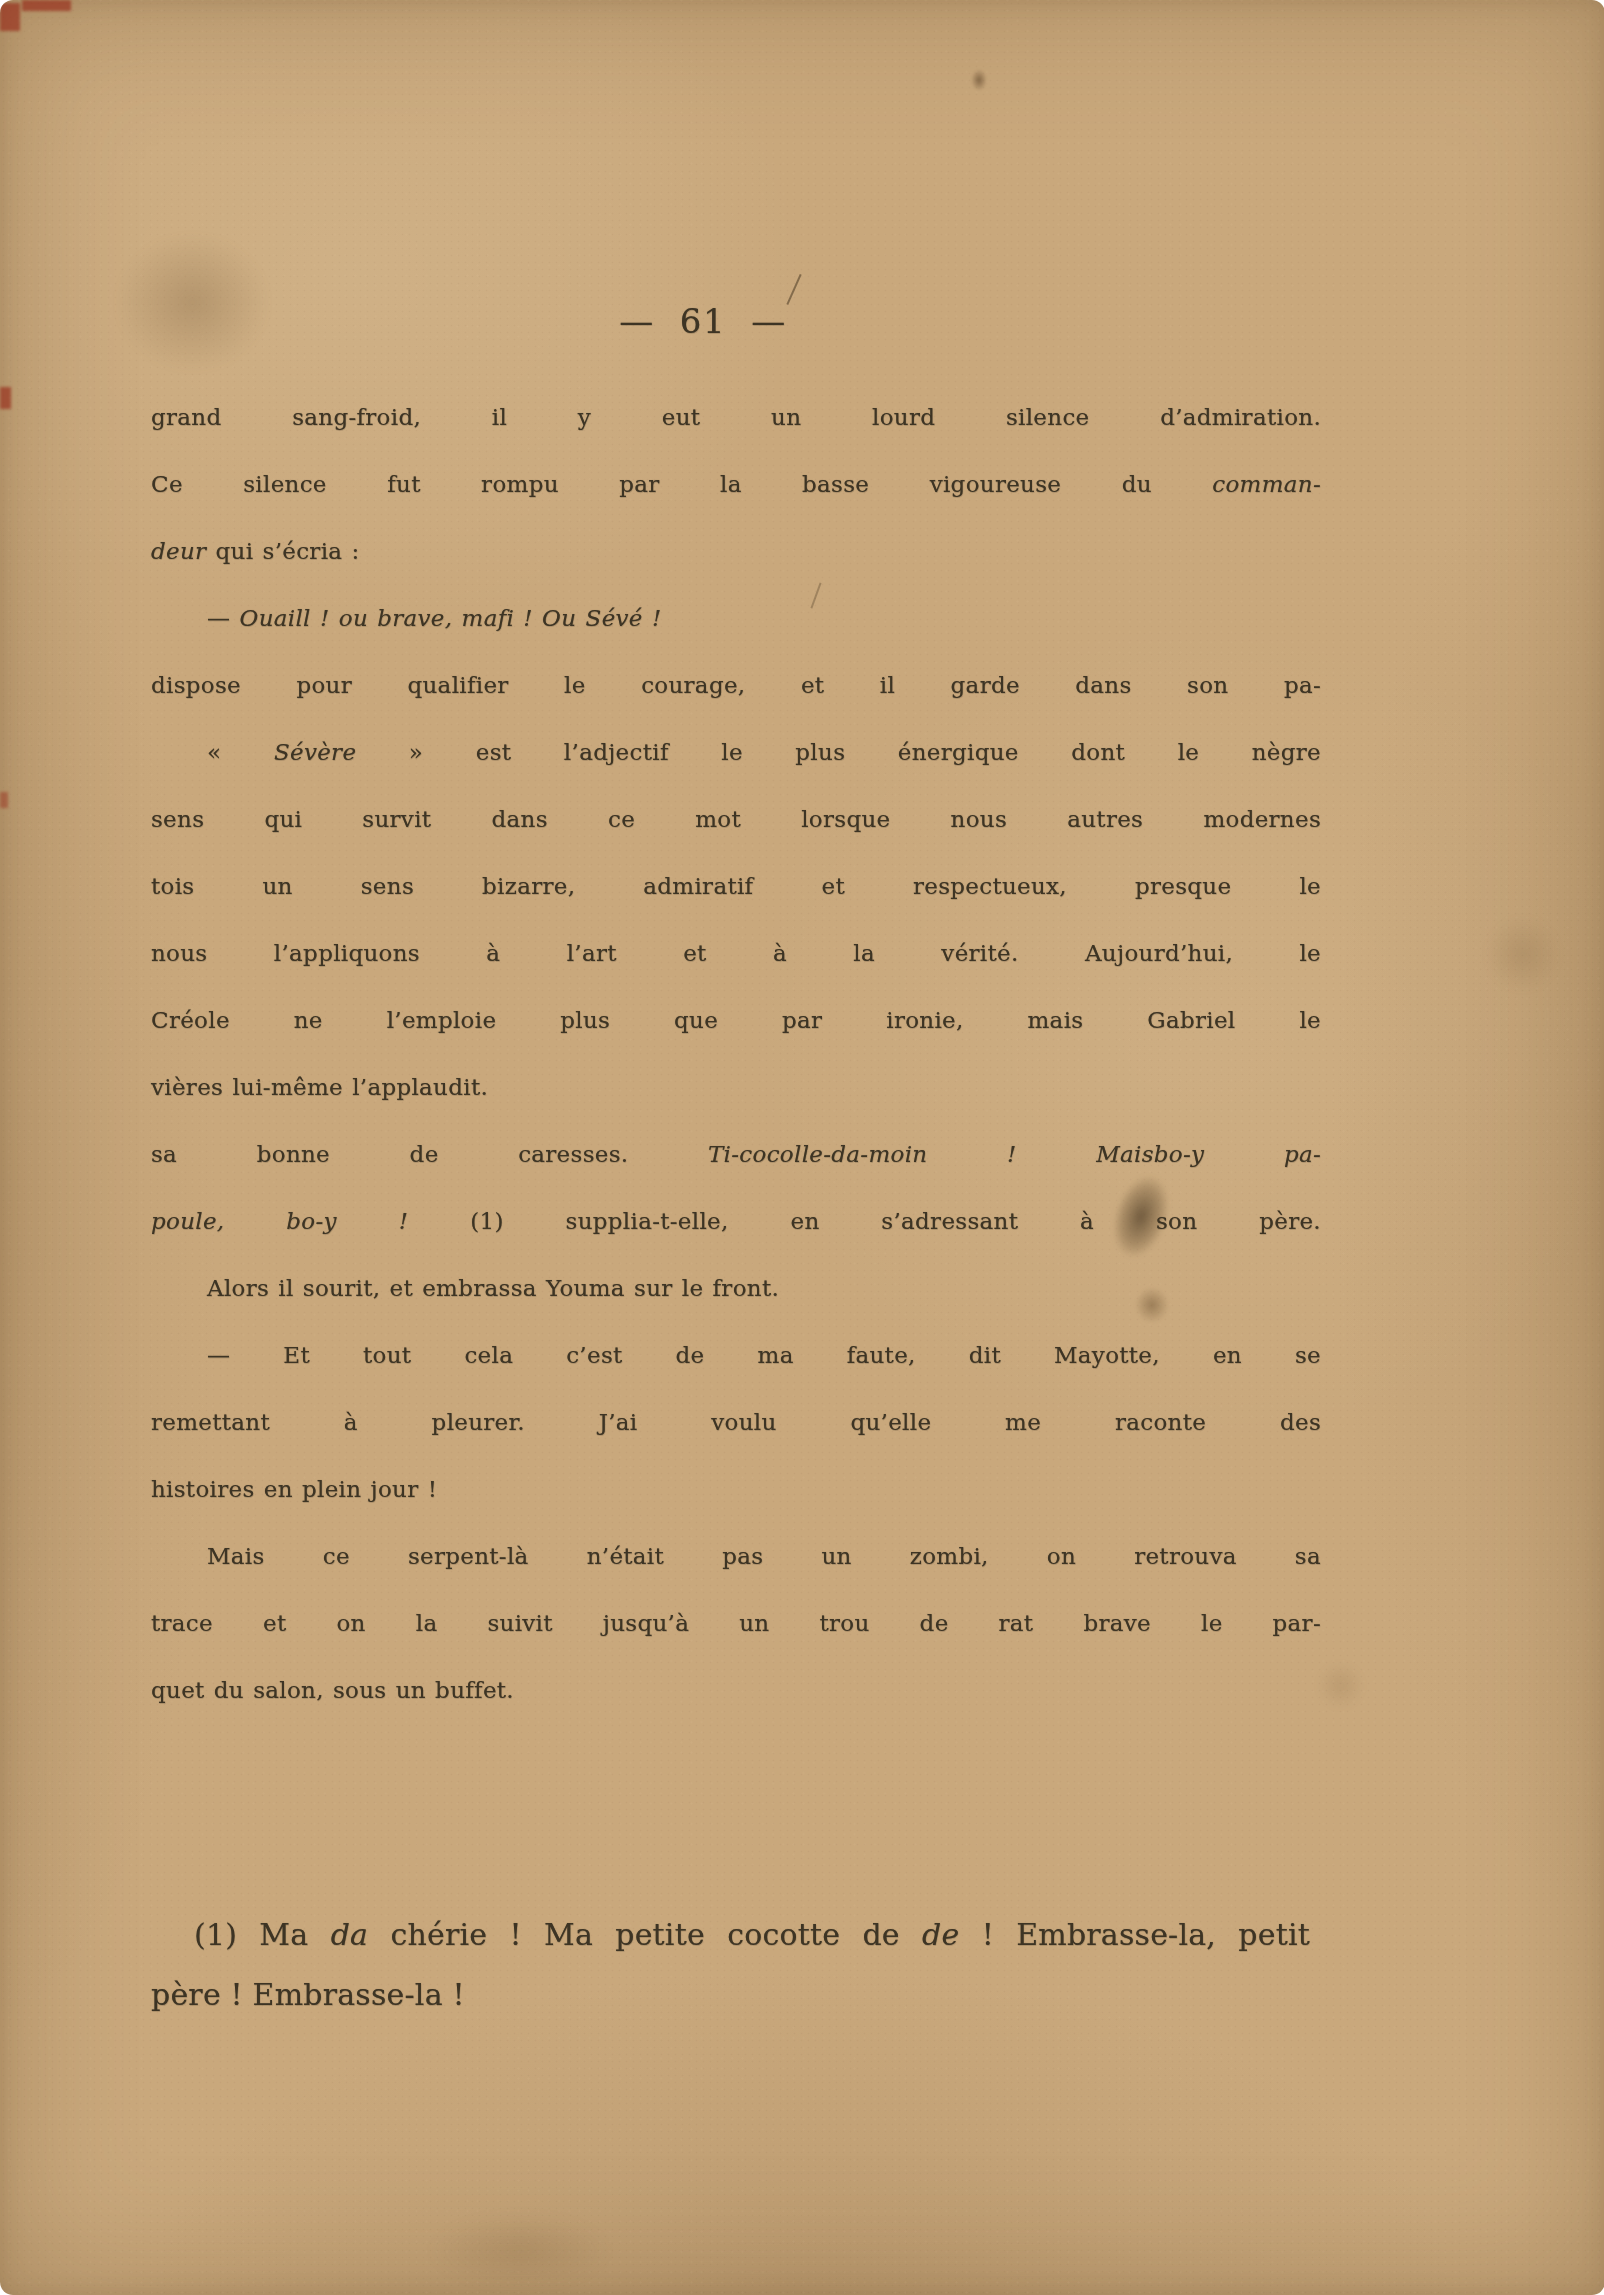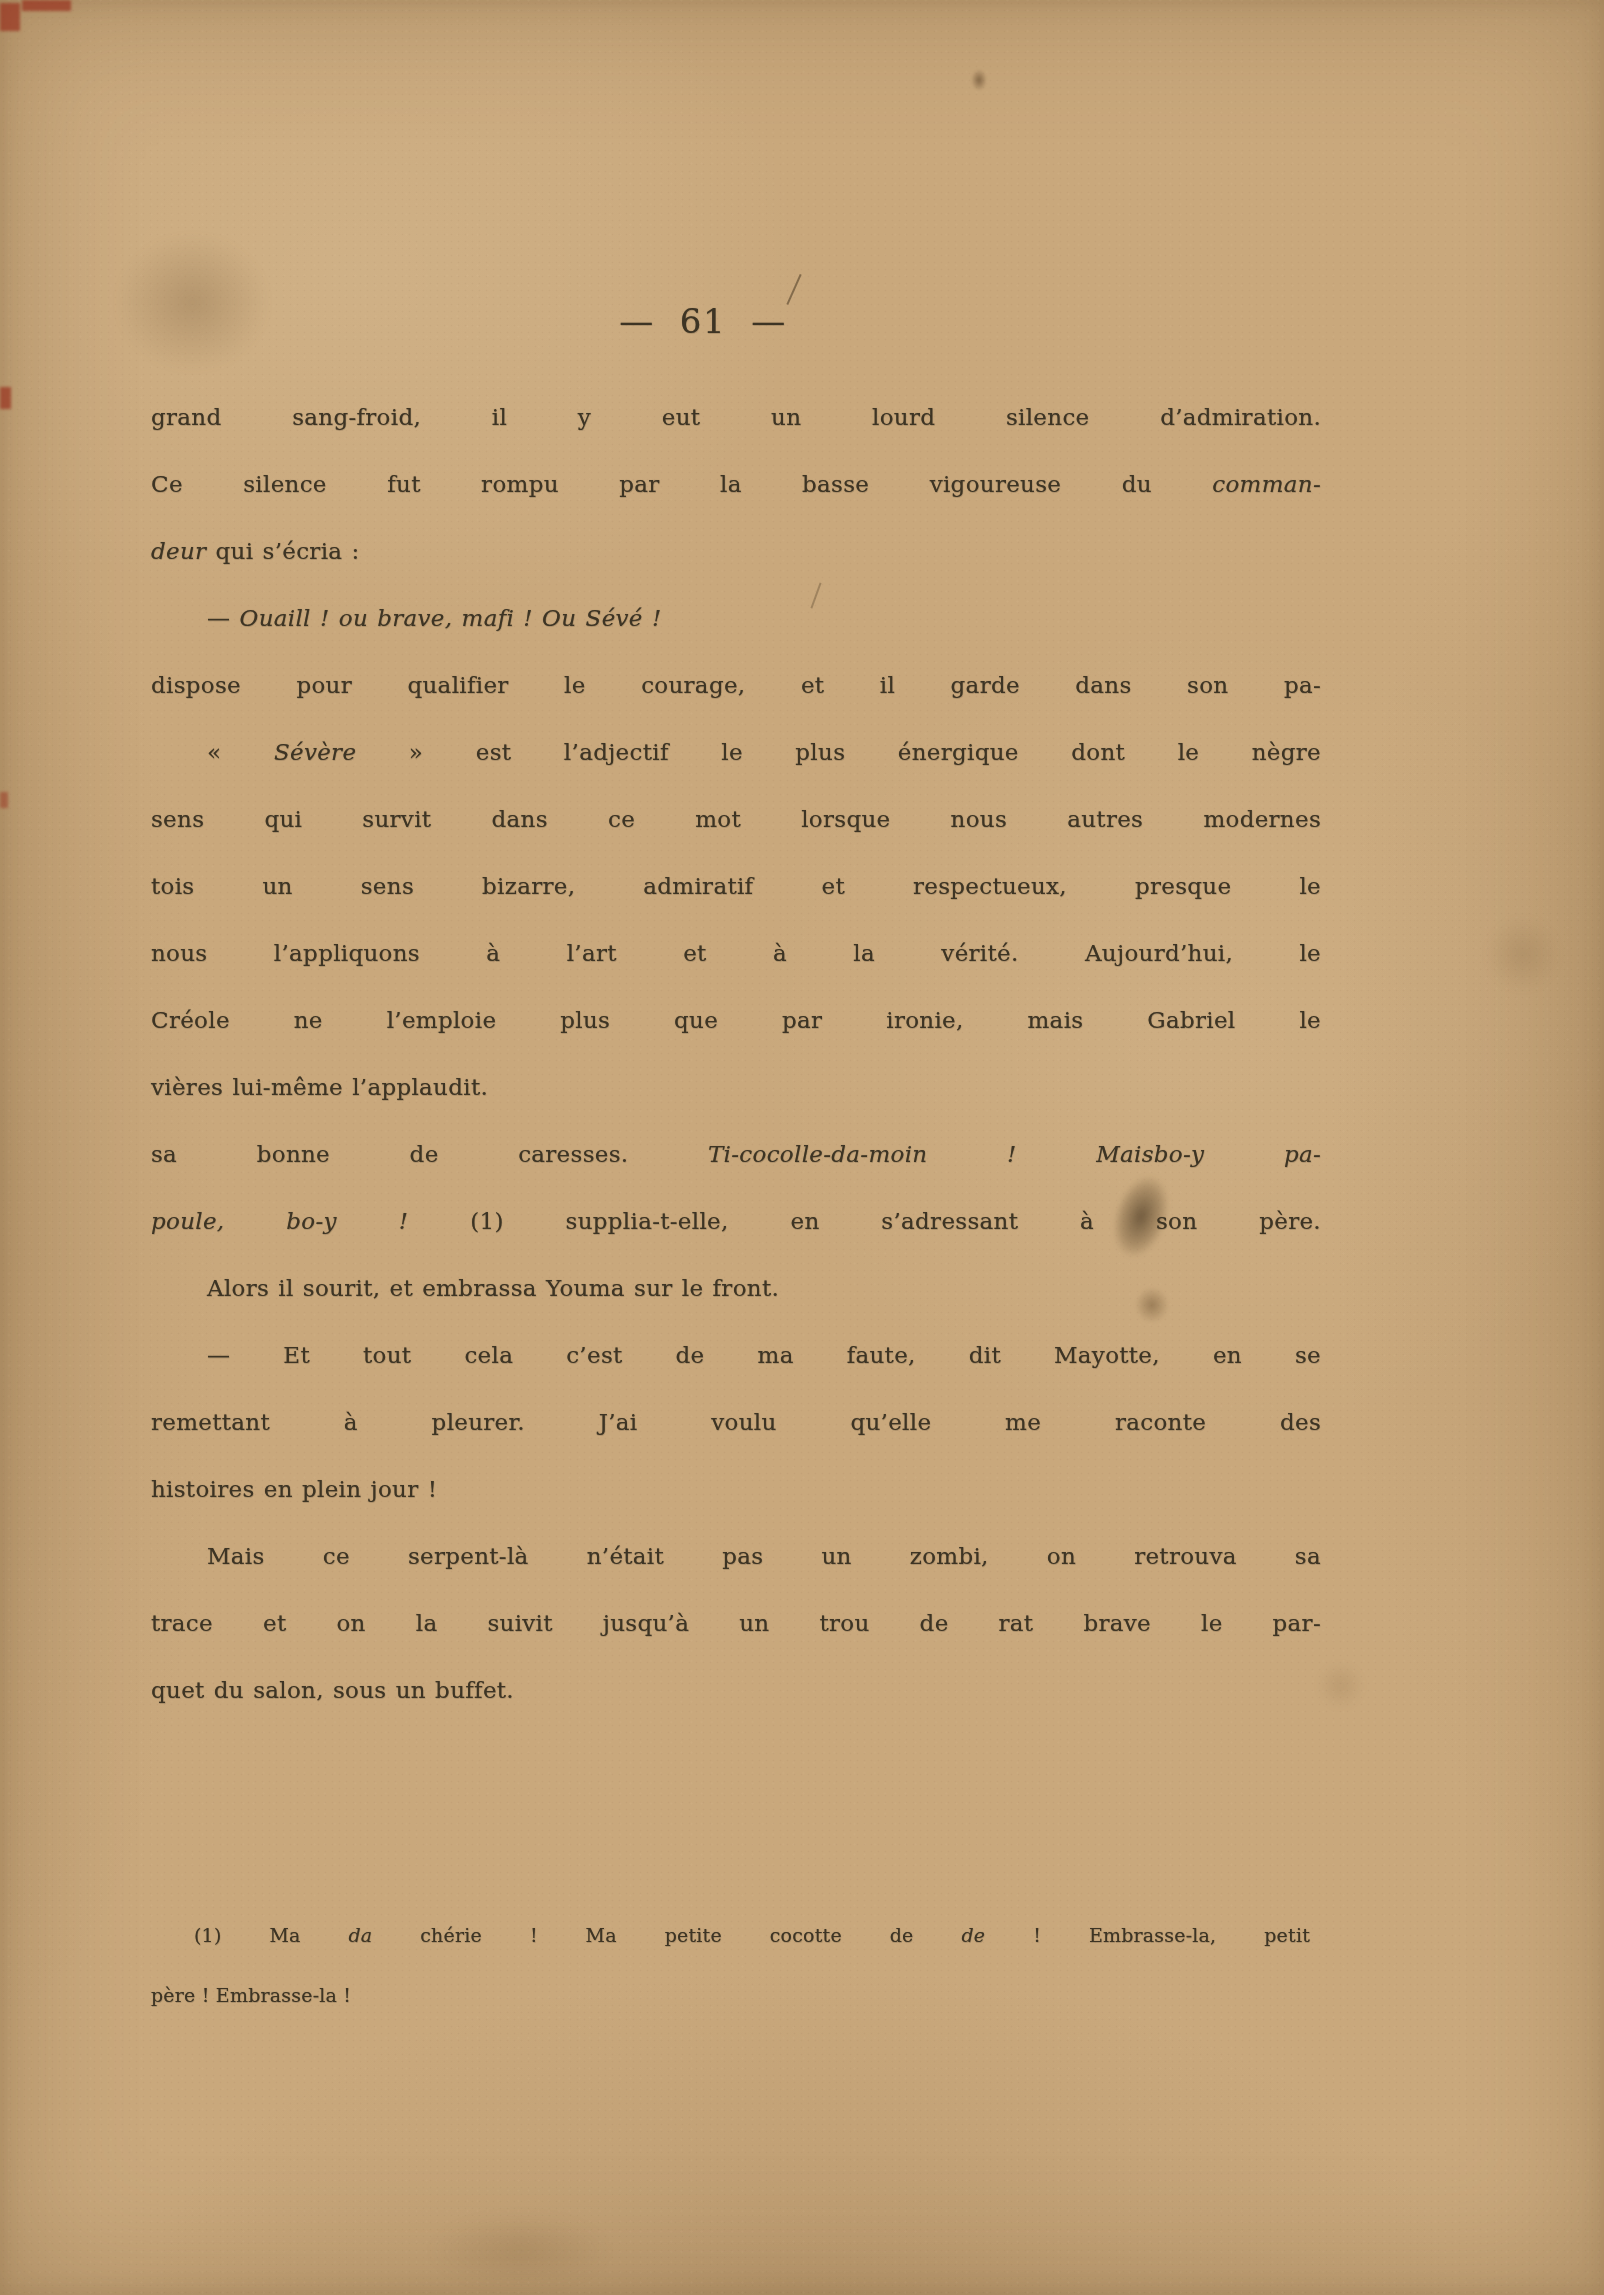--- a/index.html
+++ b/index.html
@@ -12,20 +12,21 @@
     background-color: #c9a87c;
     background-image:
       radial-gradient(ellipse 706px 549px at 22% 12%, rgba(255,240,208,0.12), transparent 65%),
       radial-gradient(ellipse 784px 706px at 75% 45%, rgba(255,238,205,0.08), transparent 60%),
       radial-gradient(ellipse 941px 470px at 50% 100%, rgba(112,80,44,0.14), transparent 70%),
       radial-gradient(ellipse 392px 1098px at 100% 50%, rgba(112,80,44,0.12), transparent 70%),
       radial-gradient(ellipse 314px 1098px at 0% 55%, rgba(112,80,44,0.10), transparent 70%);
     box-shadow: inset 0 0 133px rgba(100,70,38,0.32), inset 0 0 23.5px rgba(100,70,38,0.18);
     font-family: "DejaVu Serif", "Liberation Serif", serif;
     color: #3d3424;
+    border-radius: 13px;
   }
 
   .grain {
     position: absolute; inset: 0;
     background-image:
       radial-gradient(rgba(84,58,30,0.05) 0.8px, transparent 1.1px),
       radial-gradient(rgba(255,236,200,0.055) 0.8px, transparent 1.2px);
     background-size: 7px 7px, 10.2px 10.2px;
     background-position: 0 0, 3.9px 5.5px;
     pointer-events: none;
@@ -45,21 +46,21 @@
     left: 151px; top: 384px; width: 1170px;
     font-size: 23px;
     line-height: 67px;
     letter-spacing: 0.3px;
     word-spacing: 1.6px;
   }
 
   .footnote {
     position: absolute;
     left: 151px; top: 1905px; width: 1159px;
-    font-size: 19px;
+    font-size: 30px;
     line-height: 60px;
     letter-spacing: 0.2px;
   }
 
   .page-header, .body-text, .footnote {
     text-shadow: 0 0 0.8px rgba(61,52,36,0.55), 0.5px 0.7px 0 rgba(61,52,36,0.16);
   }
 
   .line { min-height: 1em; }
   .just { text-align: justify; text-align-last: justify; }

